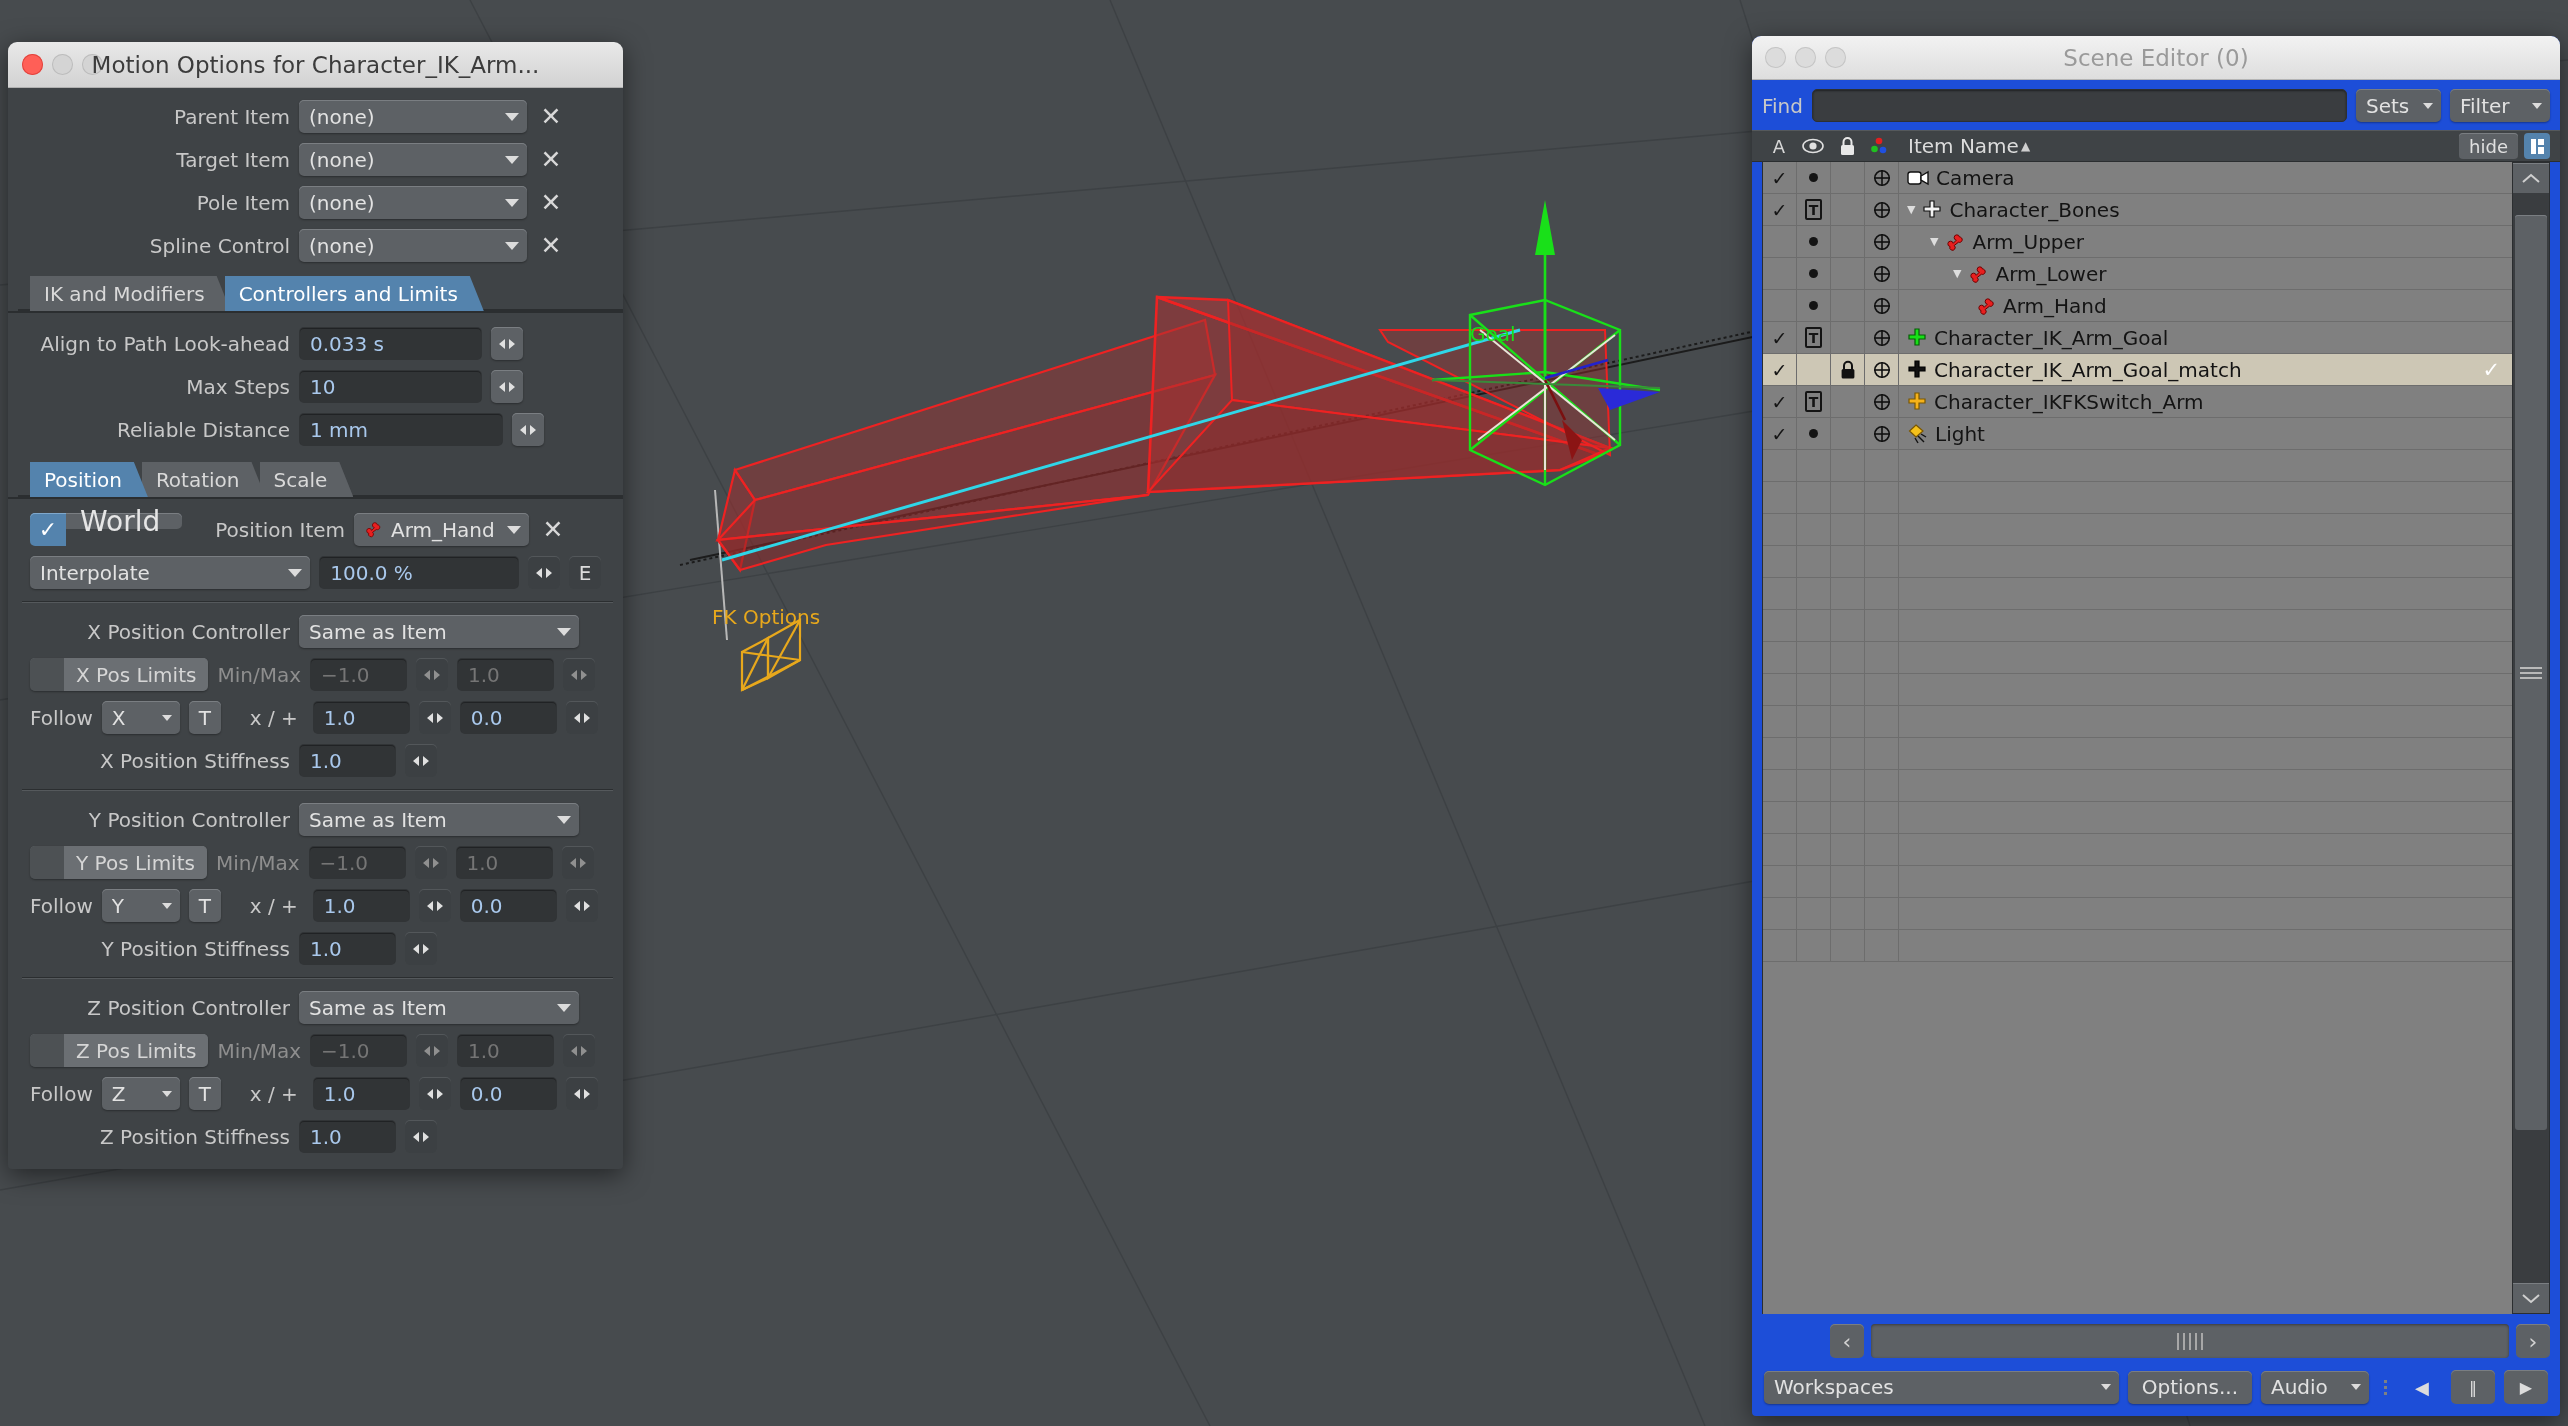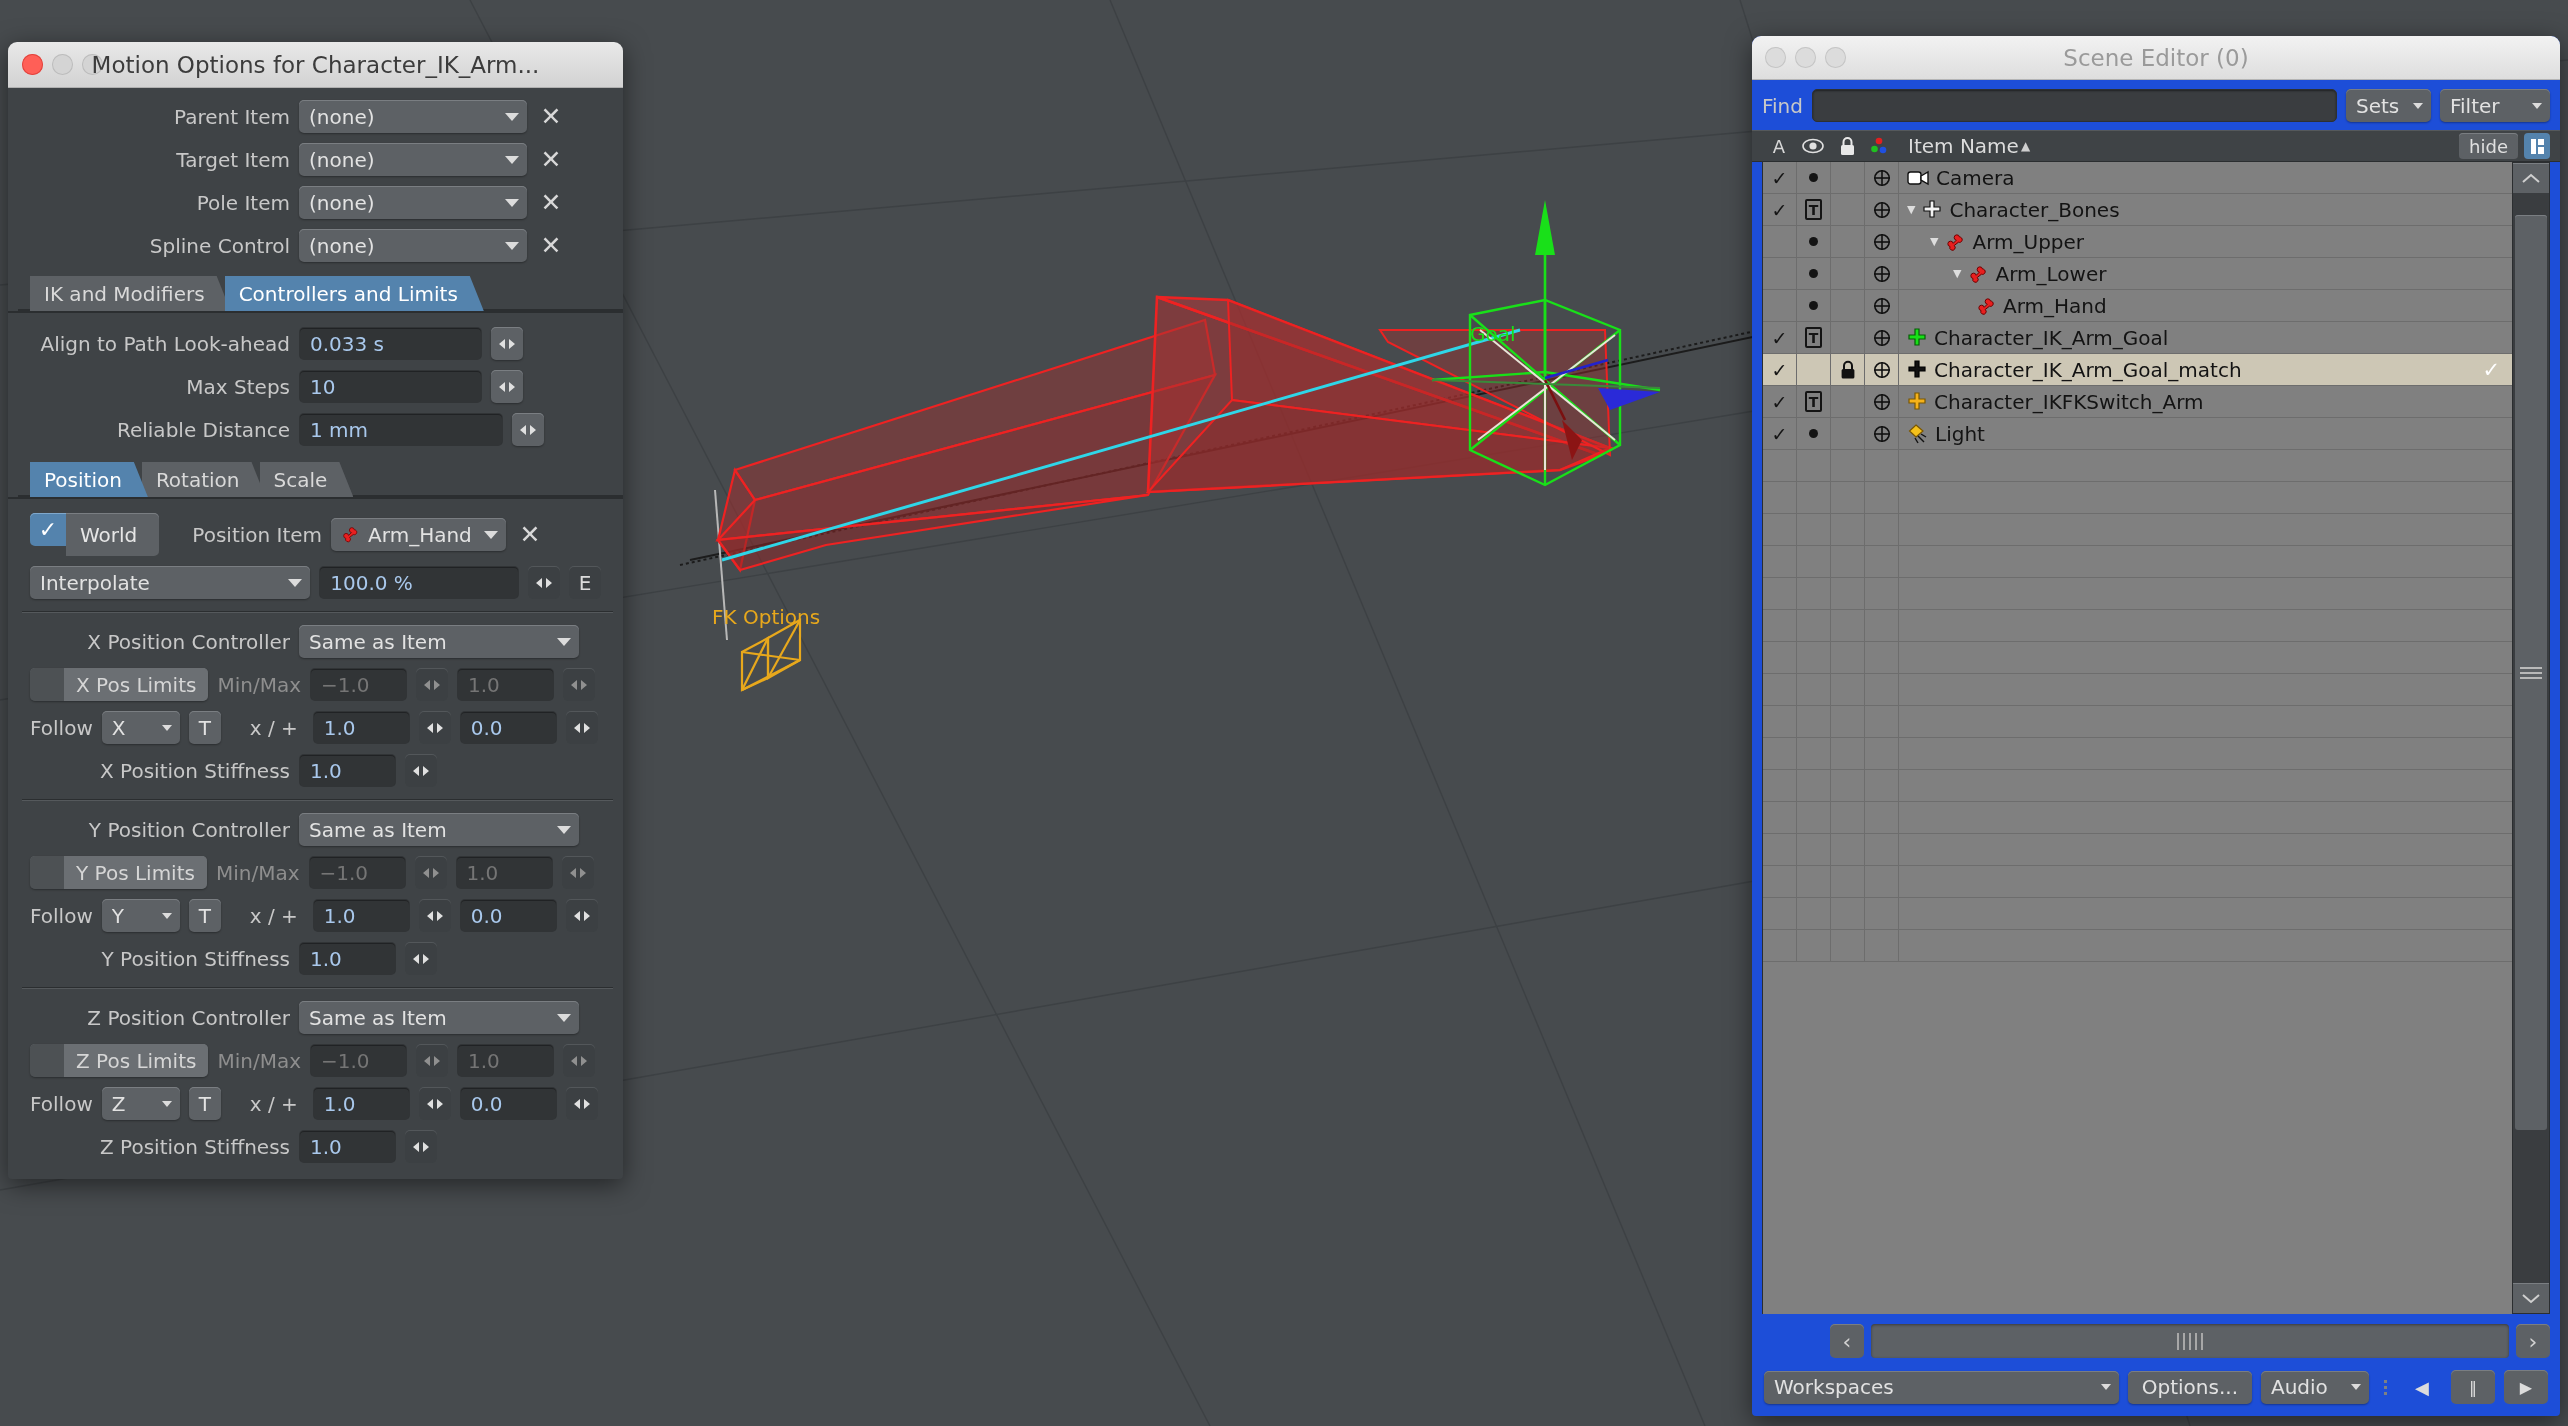--- a/index.html
+++ b/index.html
@@ -103,23 +103,23 @@
   .sep { height: 2px; background: #2b2e30; margin: 12px 10px 12px 14px;
          border-bottom: 1px solid #55595c; }
 
   .checkbox {
     width: 36px; height: 33px; border-radius: 5px 0 0 5px; background: #5483ad;
     display: flex; align-items: center; justify-content: center;
     box-shadow: inset 0 1px 0 #7fa8cc;
   }
   .checkbox .ck { color: #fff; font-size: 22px; line-height: 1; }
   .cbtext {
-    height: 43px; background: #5d6165; border-radius: 0 5px 5px 0;
+    height: 16px; background: #5d6165; border-radius: 0 5px 5px 0;
     display: flex; align-items: center; padding: 0 22px 0 14px;
-    color: #e6e6e6; font-size: 20px; box-shadow: inset 0 1px 0 #7a7e82;
+    color: #e6e6e6; font-size: 28px; box-shadow: inset 0 1px 0 #7a7e82;
   }
 
   .togglebox {
     display: flex; height: 33px; border-radius: 5px; overflow: hidden; flex: 0 0 auto;
     box-shadow: inset 0 1px 0 #6c7074, 0 1px 2px #00000055;
   }
   .togglebox .tg-off { width: 34px; background: #4d5154; }
   .togglebox .tg-lbl {
     background: #6b6f73; color: #d6d6d6; font-size: 20px;
     display: flex; align-items: center; padding: 0 12px; white-space: nowrap;
@@ -644,21 +644,21 @@
   </div>
 
 
   <div id="find-row">
     <div class="lbl">Find</div>
     <div id="find-input"></div>
     <div class="combo" style="width:85px">
       <span class="cv">Sets</span>
       <span class="chev sm"></span>
     </div>
-    <div class="combo" style="width:110px">
+    <div class="combo" style="width:100px">
       <span class="cv">Filter</span>
       <span class="chev sm"></span>
     </div>
   </div>
 
   <div id="col-header">
     <div class="colh c1">A</div>
     <div class="colh c2">
       <svg width="22" height="16" viewBox="0 0 22 16">
         <ellipse cx="11" cy="8" rx="10" ry="6.5" fill="none" stroke="#e0e0e0" stroke-width="1.6"></ellipse>

